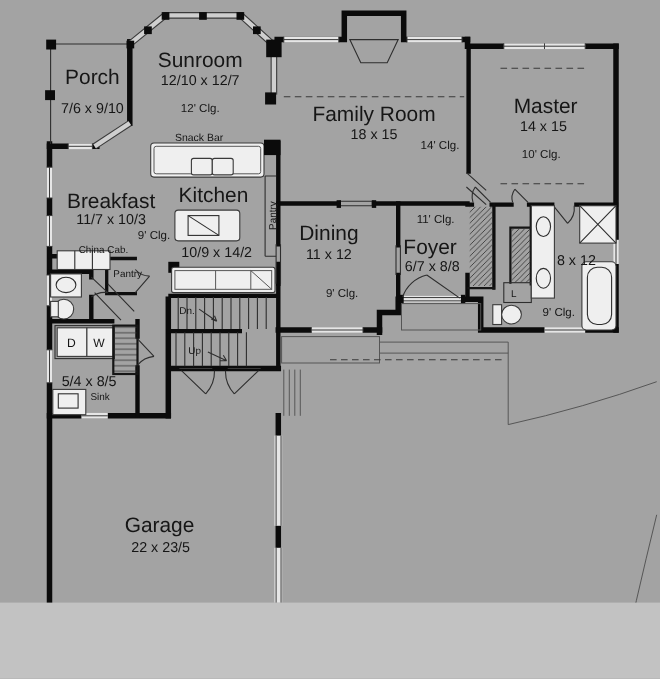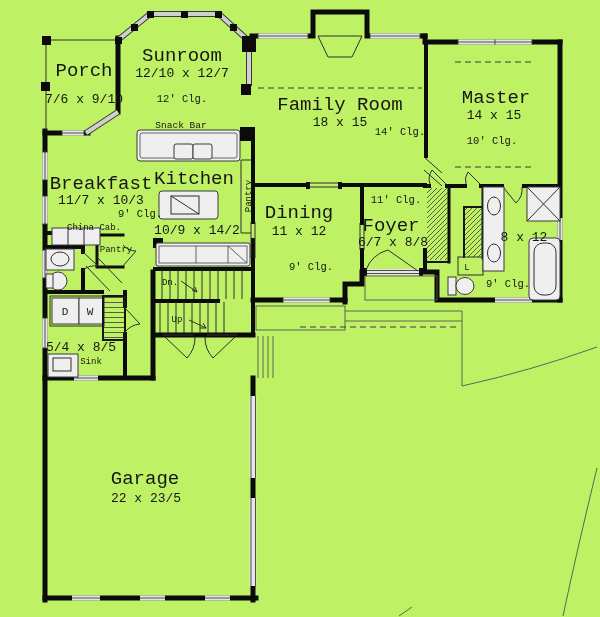--- a/index.html
+++ b/index.html
@@ -1,17 +1,17 @@
 <!DOCTYPE html>
 <html><head>
 <meta charset="utf-8">
 <style>
   html,body{margin:0;padding:0;background:#c2c2c2;}
-  .canvas{width:600px;height:617px;background:#bef264;position:relative;overflow:hidden;
-          font-family:Liberation Mono, monospace;}
+  .canvas{width:600px;height:548px;background:#a3a3a3;position:relative;overflow:hidden;
+          font-family:Liberation Sans, sans-serif;}
   svg{display:block}
   
   .w5{stroke:#0b0b0b;stroke-width:5;fill:none;stroke-linecap:square}
   .w4{stroke:#0b0b0b;stroke-width:4;fill:none;stroke-linecap:square}
   .w3{stroke:#0e0e0e;stroke-width:3;fill:none;stroke-linecap:square}
   .w2{stroke:#151515;stroke-width:2;fill:none;stroke-linecap:square}
   .thin{stroke:#2e2e2e;stroke-width:1;fill:none}
   .thin2{stroke:#555;stroke-width:0.9;fill:none}
   .dash{stroke:#3a3a3a;stroke-width:1;fill:none;stroke-dasharray:6 4}
   .fixw{fill:#efefef;stroke:#3a3a3a;stroke-width:1}

